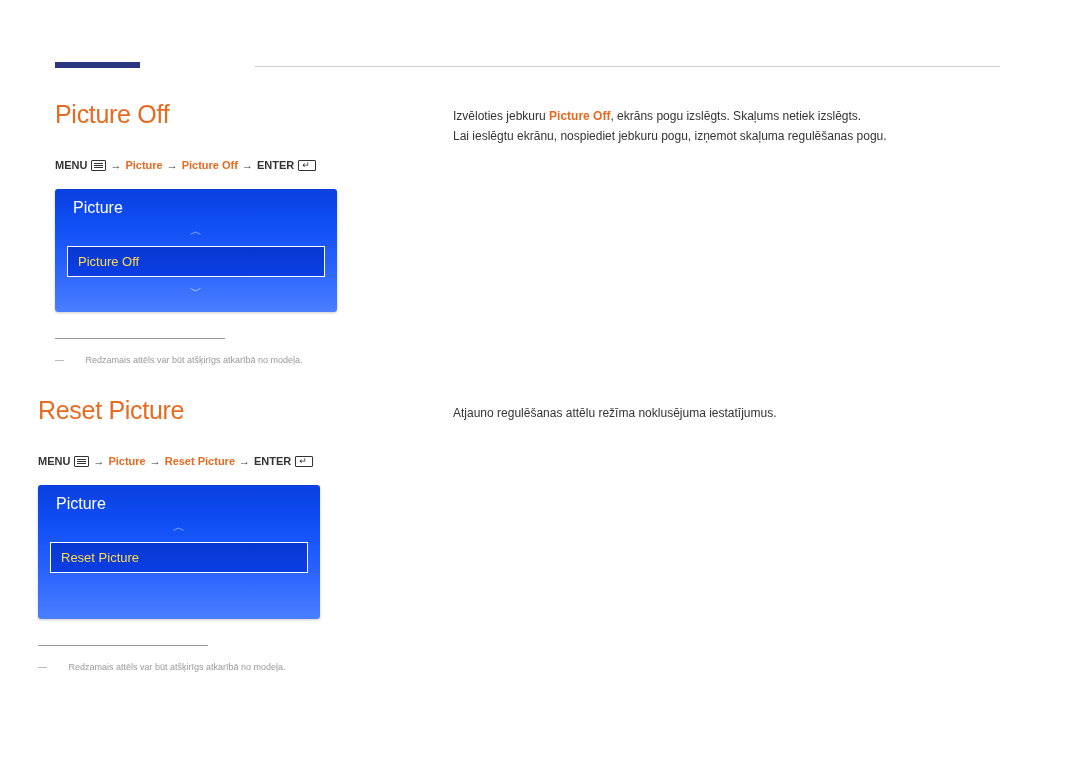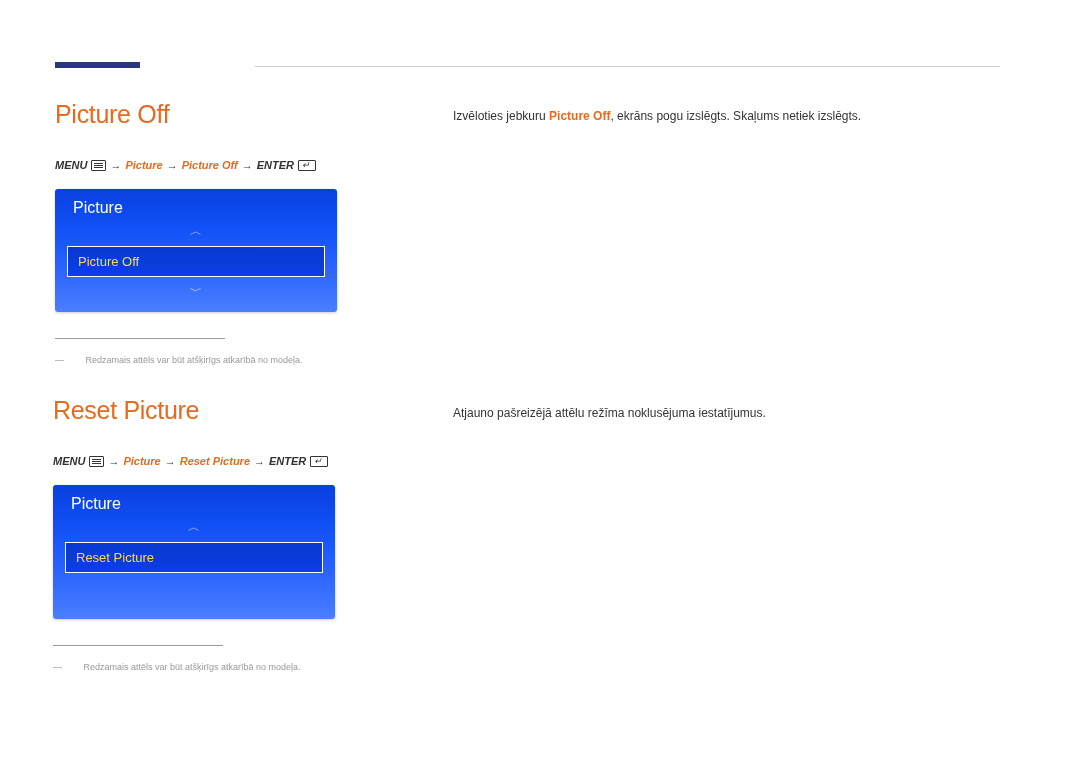--- a/index.html
+++ b/index.html
@@ -51,21 +51,20 @@
       letter-spacing: -0.3px;
     }
     .breadcrumb {
       font-size: 11px;
       color: #333;
       margin-bottom: 18px;
       display: flex;
       align-items: center;
       flex-wrap: wrap;
       gap: 4px;
-      font-style: italic;
     }
     .breadcrumb .bold {
       font-weight: bold;
     }
     .breadcrumb .orange {
       color: #e66a20;
       font-weight: bold;
     }
     .breadcrumb .arrow {
       color: #333;
@@ -165,21 +164,21 @@
       font-size: 12px;
       color: #333;
       line-height: 1.7;
     }
     .body-text .orange-bold {
       color: #e66a20;
       font-weight: bold;
     }
     .section2-left {
       position: absolute;
-      left: 53px;
+      left: 38px;
       top: 396px;
       width: 360px;
     }
     .section2-right {
       position: absolute;
       left: 453px;
       top: 403px;
       width: 545px;
     }
   </style>
@@ -220,20 +219,21 @@
   <div>
     <span class="disclaimer-dash">―</span>
     <span class="disclaimer">Redzamais attēls var būt atšķirīgs atkarībā no modeļa.</span>
   </div>
 </div>
 
 <div class="right-col">
   <p class="body-text">
     <span>Izvēloties jebkuru </span><span class="orange-bold">Picture Off</span><span>, ekrāns pogu izslēgts. Skaļums netiek izslēgts.</span>
   </p>
+  <p class="body-text">Lai ieslēgtu ekrānu, nospiediet jebkuru pogu, izņemot skaļuma regulēšanas pogu.</p>
 </div>
 
 <div class="section2-left">
   <h2 class="section-title">Reset Picture</h2>
 
   <div class="breadcrumb">
     <span class="bold">MENU</span>
     <span class="menu-icon"></span>
     <span class="arrow">→</span>
     <span class="orange">Picture</span>
@@ -254,14 +254,14 @@
   </div>
 
   <div class="disclaimer-sep"></div>
   <div>
     <span class="disclaimer-dash">―</span>
     <span class="disclaimer">Redzamais attēls var būt atšķirīgs atkarībā no modeļa.</span>
   </div>
 </div>
 
 <div class="section2-right">
-  <p class="body-text">Atjauno pašreizējā attēlu režīma noklusējuma iestatījumus.</p>
+  <p class="body-text">Atjauno regulēšanas attēlu režīma noklusējuma iestatījumus.</p>
 </div>
 
 </body></html>

